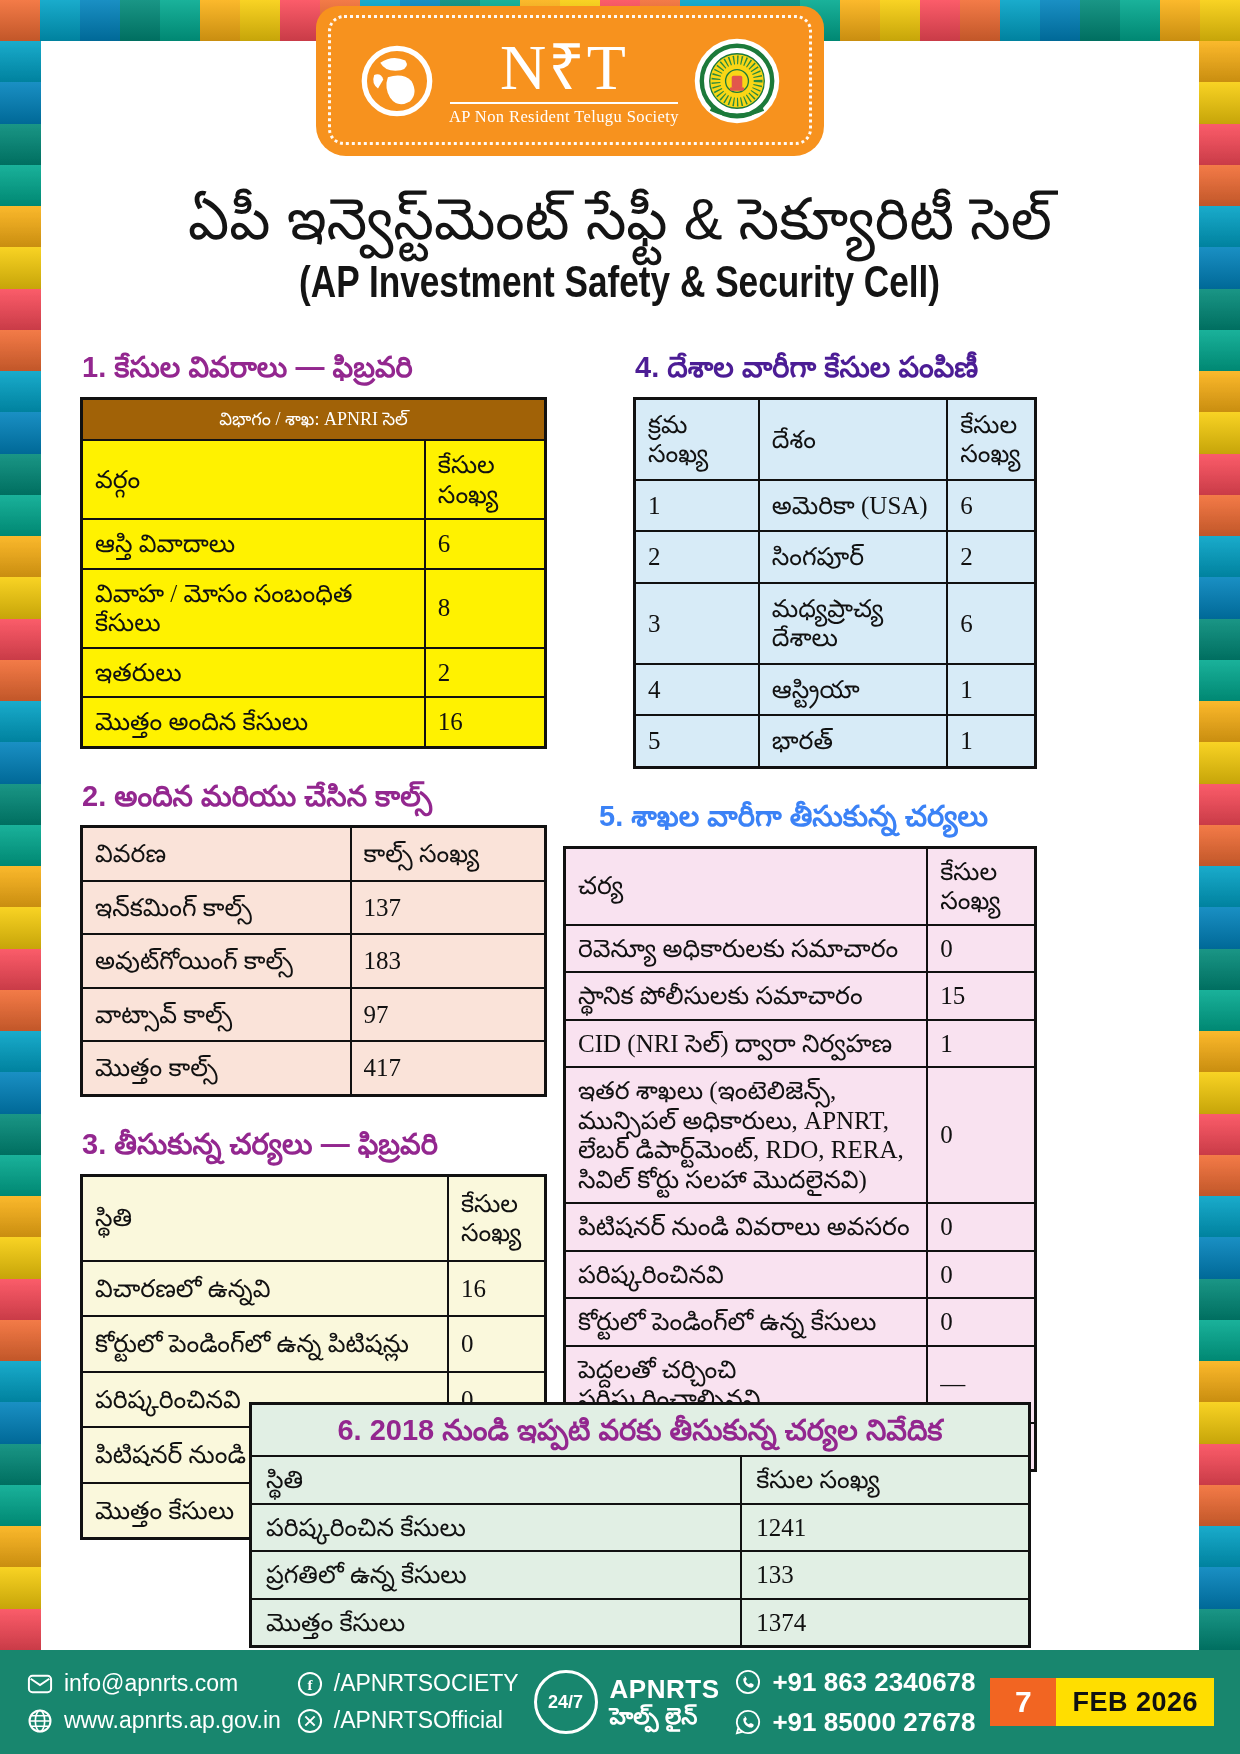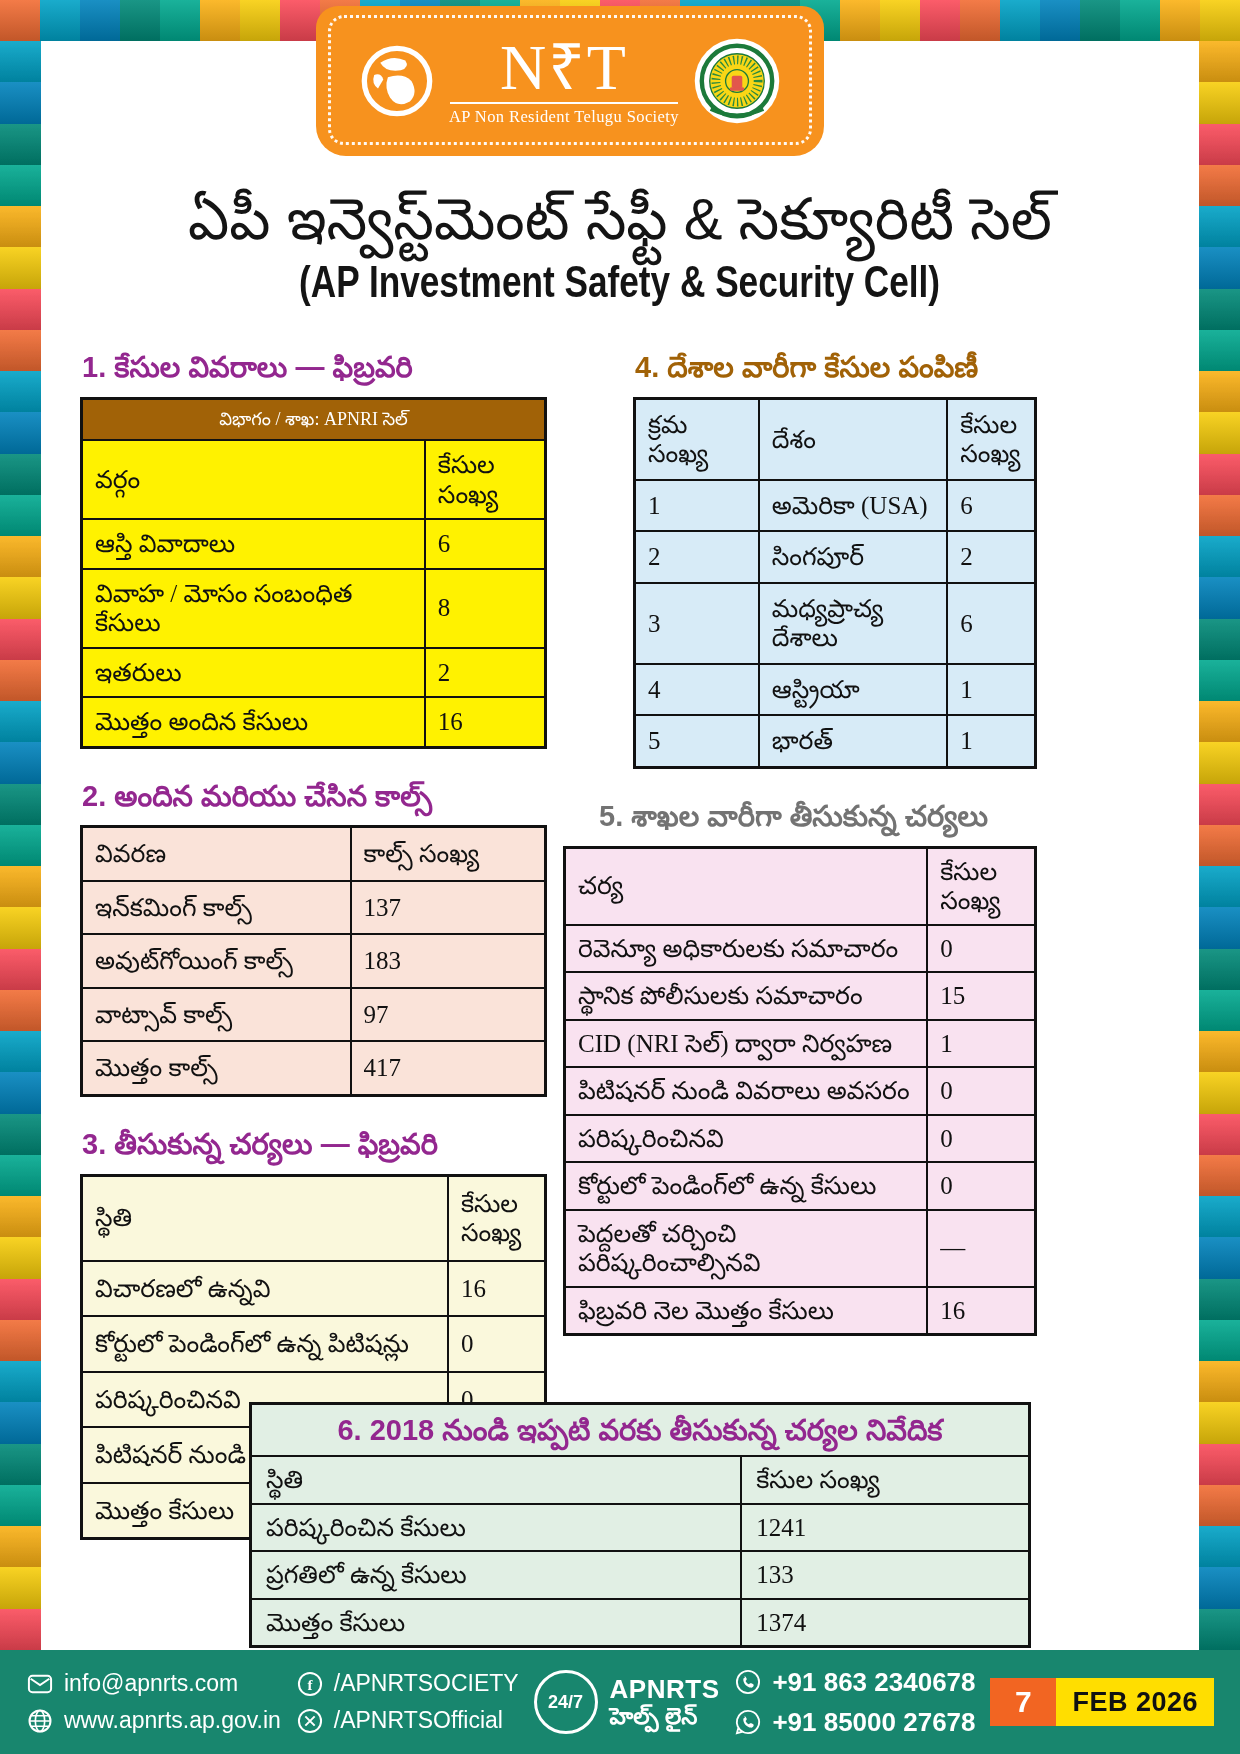--- a/index.html
+++ b/index.html
@@ -320,21 +320,21 @@
               <td>మొత్తం కేసులు</td>
               <td>16</td>
             </tr>
           </tbody>
         </table>
     </div>
   </div>
 
   <div id="col-right">
     <div class="sec" id="sec4">
-      <div class="sec-heading purple" style="color: #a16207;">4. దేశాల వారీగా కేసుల పంపిణీ</div>
+      <div class="sec-heading purple" style="color: #4c1d95;">4. దేశాల వారీగా కేసుల పంపిణీ</div>
       <table class="t-blue">
           <colgroup>
             <col style="width:31%">
             <col style="width:47%">
             <col style="width:22%">
           </colgroup>
           <tbody>
             <tr>
               <td>క్రమ సంఖ్య</td>
               <td>దేశం</td>
@@ -362,21 +362,21 @@
             </tr>
             <tr>
               <td>5</td>
               <td>భారత్</td>
               <td>1</td>
             </tr>
           </tbody>
         </table>
     </div>
     <div class="sec">
-      <div class="sec-heading purple" style="color: #737373; margin-left: 36px;">5. శాఖల వారీగా తీసుకున్న చర్యలు</div>
+      <div class="sec-heading purple" style="color: #3b82f6; margin-left: 36px;">5. శాఖల వారీగా తీసుకున్న చర్యలు</div>
       <table class="t-pink">
           <colgroup>
             <col style="width:77%">
             <col style="width:23%">
           </colgroup>
           <tbody>
             <tr>
               <td>చర్య</td>
               <td>కేసుల సంఖ్య</td>
             </tr>
@@ -384,20 +384,24 @@
               <td>రెవెన్యూ అధికారులకు సమాచారం</td>
               <td>0</td>
             </tr>
             <tr>
               <td>స్థానిక పోలీసులకు సమాచారం</td>
               <td>15</td>
             </tr>
             <tr>
               <td>CID (NRI సెల్) ద్వారా నిర్వహణ</td>
               <td>1</td>
+            </tr>
+            <tr>
+              <td>ఇతర శాఖలు (ఇంటెలిజెన్స్, మున్సిపల్ అధికారులు, APNRT, లేబర్ డిపార్ట్‌మెంట్, RDO, RERA, సివిల్ కోర్టు సలహా మొదలైనవి)</td>
+              <td>0</td>
             </tr>
             <tr>
               <td>పిటిషనర్ నుండి వివరాలు అవసరం</td>
               <td>0</td>
             </tr>
             <tr>
               <td>పరిష్కరించినవి</td>
               <td>0</td>
             </tr>
             <tr>

